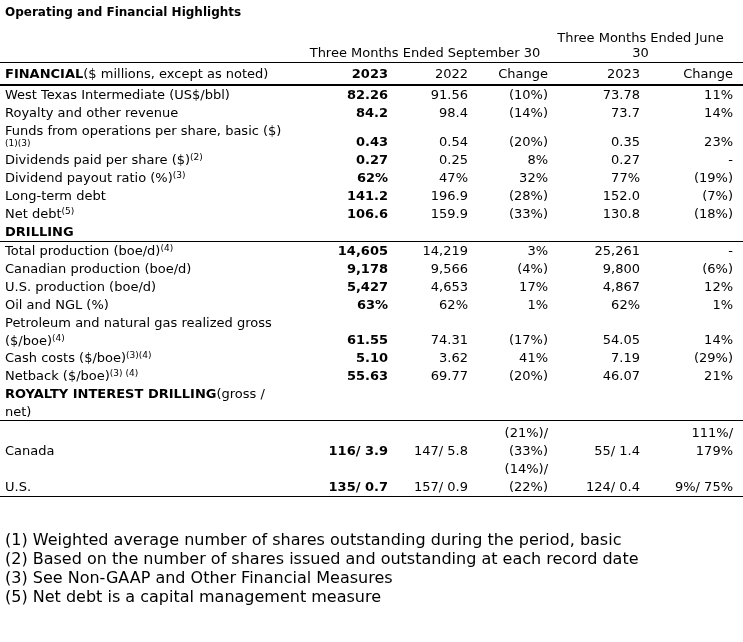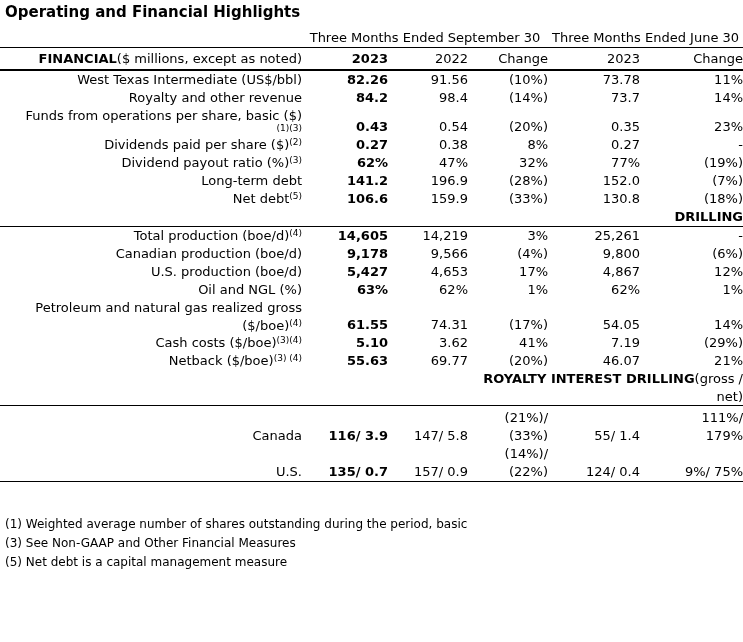--- a/index.html
+++ b/index.html
@@ -8,39 +8,39 @@
     width: 743px; height: 642px;
     background: #ffffff;
     color: #000000;
     font-family: "DejaVu Sans", "Liberation Sans", sans-serif;
     font-size: 13px;
     overflow: hidden;
   }
   .doc { width: 743px; }
   .title {
     font-weight: bold;
-    font-size: 15px;
+    font-size: 12px;
     margin: 4px 16px 0 5px;
     line-height: 16px;
   }
   table {
     width: 743px;
     border-collapse: collapse;
     table-layout: fixed;
     margin-top: 10px;
   }
   th, td {
     padding: 0;
     vertical-align: bottom;
     font-weight: normal;
     line-height: 18px;
   }
-  .label { text-align: right; padding-left: 5px; }
+  .label { text-align: left; padding-left: 5px; }
   .num { text-align: right; white-space: pre-line; }
-  td:last-child, th:last-child { }
+  td:last-child, th:last-child { padding-right: 10px; }
   .b { font-weight: bold; }
   sup.fnref {
     font-size: 9px;
     vertical-align: 4px;
     line-height: 0;
     margin-top: 21px;
   }
   .group-row th, .group-row td {
     border-bottom: 1px solid #000;
     text-align: center;
@@ -52,21 +52,21 @@
     border-bottom: 2px solid #000;
     line-height: 21px;
   }
   .section-row td { border-bottom: 1px solid #000; }
   tbody tr:last-child td { border-bottom: 1px solid #000; }
   .line2 { display: block; line-height: 17px; }
   .line2.suponly { line-height: 11px; }
   .row-gap td { padding-top: 3px; }
   .footnotes { margin: 36px 0 0 5px; }
   .footnote {
-    font-size: 12px;
+    font-size: 16px;
     line-height: 13px;
     margin-bottom: 6px;
   }
 </style>
 </head>
 <body>
 
 <div class="doc">
   <div class="title">Operating and Financial Highlights</div>
 
@@ -115,21 +115,21 @@
           <td class="label"><span>Funds from operations per share, basic ($)</span><span class="line2 suponly"><sup class="fnref">(1)(3)</sup></span></td>
           <td class="num b">0.43</td>
           <td class="num">0.54</td>
           <td class="num">(20%)</td>
           <td class="num">0.35</td>
           <td class="num">23%</td>
         </tr>
         <tr>
           <td class="label"><span>Dividends paid per share ($)</span><sup class="fnref">(2)</sup></td>
           <td class="num b">0.27</td>
-          <td class="num">0.38</td>
+          <td class="num">0.25</td>
           <td class="num">8%</td>
           <td class="num">0.27</td>
           <td class="num">-</td>
         </tr>
         <tr>
           <td class="label"><span>Dividend payout ratio (%)</span><sup class="fnref">(3)</sup></td>
           <td class="num b">62%</td>
           <td class="num">47%</td>
           <td class="num">32%</td>
           <td class="num">77%</td>
@@ -230,16 +230,17 @@
           <td class="num">(14%)/
 (22%)</td>
           <td class="num">124/ 0.4</td>
           <td class="num">9%/ 75%</td>
         </tr>
       </tbody>
   </table>
 
   <div class="footnotes" id="footnotes">
       <div class="footnote">(1) Weighted average number of shares outstanding during the period, basic</div>
+      <div class="footnote">(2) Based on the number of shares issued and outstanding at each record date</div>
       <div class="footnote">(3) See Non-GAAP and Other Financial Measures</div>
       <div class="footnote">(5) Net debt is a capital management measure</div>
     </div>
 </div>
 
 </body></html>

